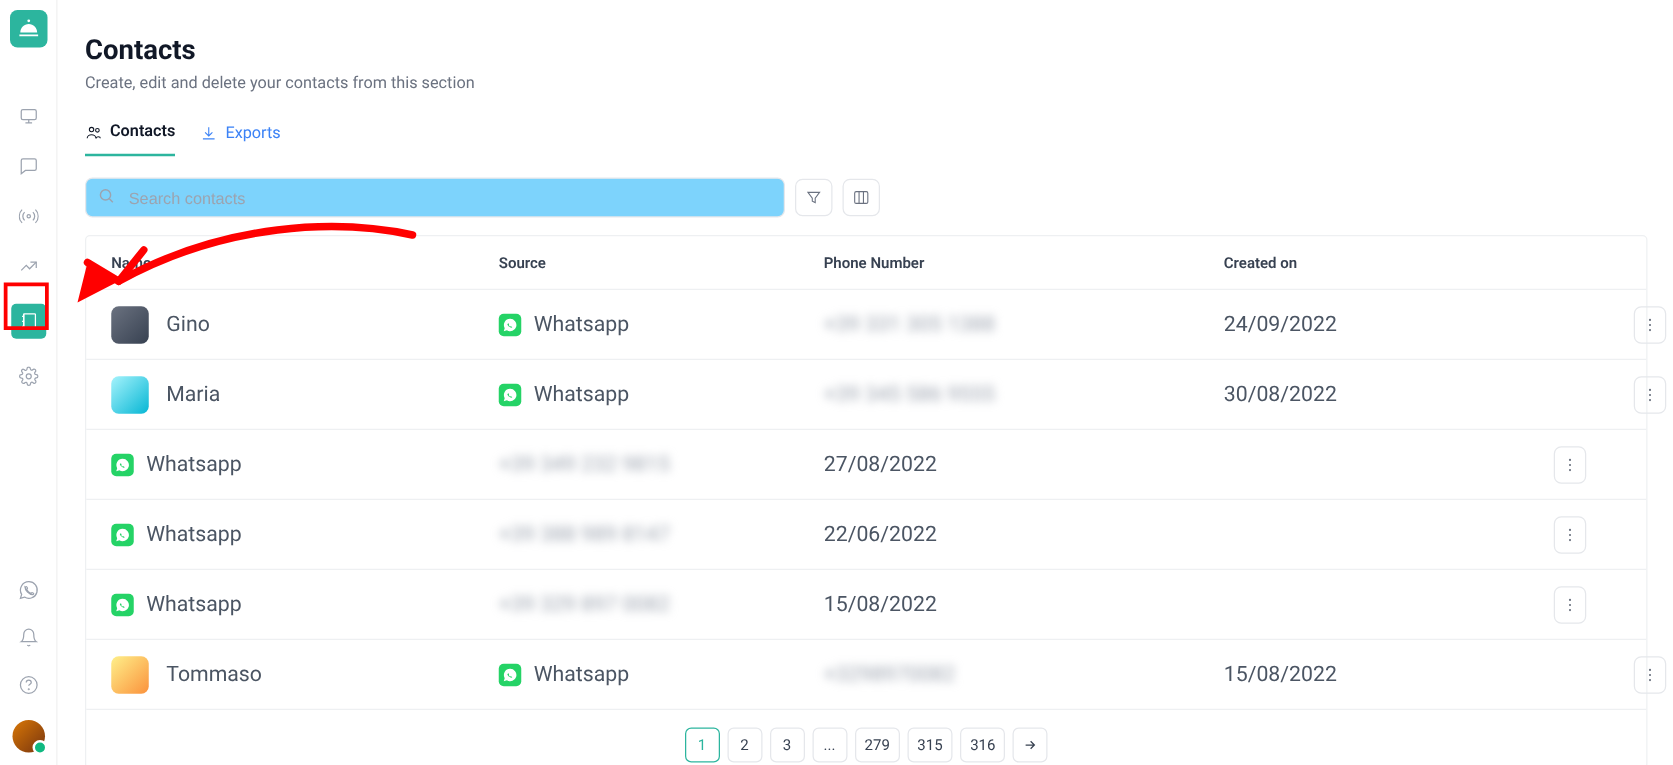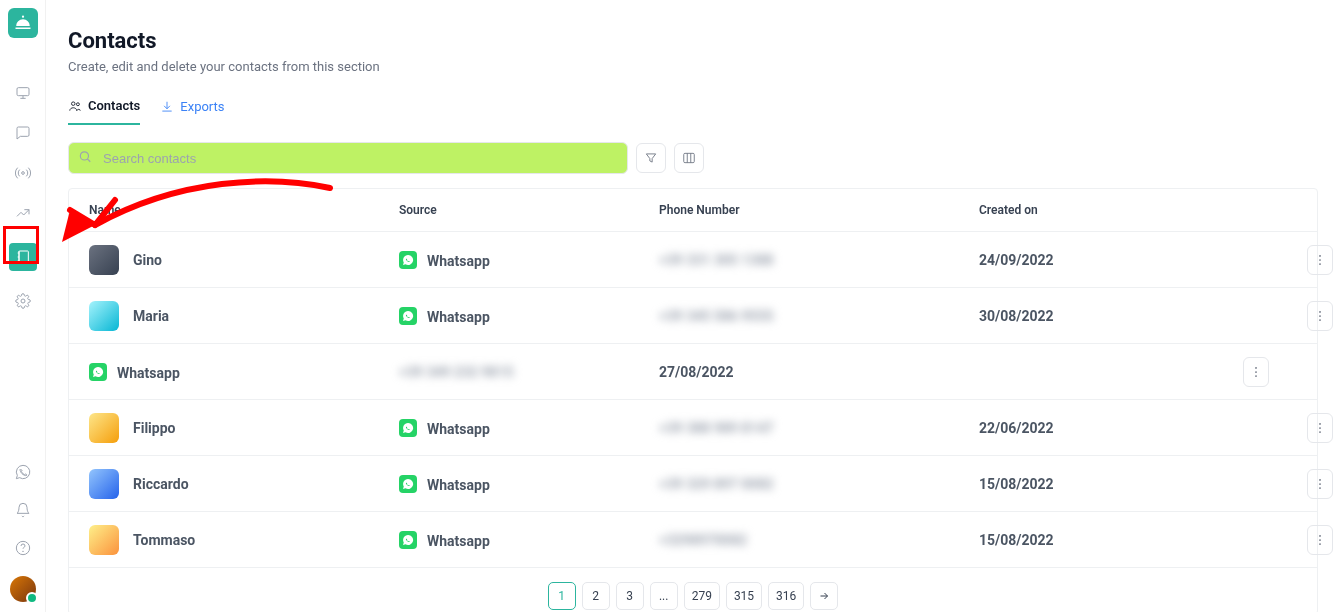--- a/index.html
+++ b/index.html
@@ -26,41 +26,41 @@
 .title { font-size: 22px; font-weight: 700; color: #111827; }
 .subtitle { font-size: 13px; color: #6b7280; margin-top: 6px; }
 
 .tabs { display: flex; gap: 20px; margin-top: 24px; border-bottom: 1px solid transparent; }
 .tab { display: flex; align-items: center; gap: 6px; padding-bottom: 10px; font-size: 13px; cursor: pointer; color: #3b82f6; }
 .tab.active { color: #111827; font-weight: 600; border-bottom: 2px solid #2cb59e; }
 .tab svg { width: 14px; height: 14px; stroke: currentColor; fill: none; stroke-width: 1.5; }
 
 .search-row { display: flex; gap: 8px; margin-top: 16px; align-items: center; }
 .search-box { position: relative; width: 560px; }
-.search-box input { width: 100%; height: 32px; background: #bef264; border: 1px solid #e5e7eb; border-radius: 6px; padding: 0 12px 0 34px; font-size: 13px; color: #374151; outline: none; }
+.search-box input { width: 100%; height: 32px; background: #7dd3fc; border: 1px solid #e5e7eb; border-radius: 6px; padding: 0 12px 0 34px; font-size: 13px; color: #374151; outline: none; }
 .search-box input::placeholder { color: #9ca3af; }
 .search-box .sicon { position: absolute; left: 10px; top: 50%; transform: translateY(-50%); color: #9ca3af; }
 .search-box .sicon svg { width: 14px; height: 14px; stroke: currentColor; fill:none; stroke-width:2; }
 .icon-btn { width: 30px; height: 30px; border: 1px solid #e5e7eb; border-radius: 6px; background: #fff; display:flex; align-items:center; justify-content:center; cursor:pointer; color:#6b7280; }
 .icon-btn svg { width: 14px; height: 14px; stroke: currentColor; fill:none; stroke-width:1.5; }
 
 
 .table-wrap { margin-top: 14px; border: 1px solid #eef0f2; border-radius: 4px; }
 .thead { display: grid; grid-template-columns: 310px 260px 320px 290px 64px; padding: 14px 20px; font-size: 12px; font-weight: 600; color: #374151; border-bottom: 1px solid #eef0f2; }
-.trow { display: grid; grid-template-columns: 310px 260px 320px 290px 64px; align-items: center; padding: 12px 20px; border-bottom: 1px solid #eef0f2; font-size: 14px; color: #4b5563; min-height: 56px; font-weight: bold; }
+.trow { display: grid; grid-template-columns: 310px 260px 320px 290px 64px; align-items: center; padding: 12px 20px; border-bottom: 1px solid #eef0f2; font-size: 17px; color: #4b5563; min-height: 56px; }
 .trow:last-child { border-bottom: none; }
 .namecell { display:flex; align-items:center; gap:14px; }
 .av { width: 30px; height: 30px; border-radius: 6px; background: #ddd; flex-shrink:0; background-size:cover; }
 .av1 { background: linear-gradient(135deg,#6b7280,#374151); }
 .av2 { background: linear-gradient(135deg,#a5f3fc,#06b6d4); }
 .av3 { background: linear-gradient(135deg,#c084fc,#7e22ce); }
 .av4 { background: linear-gradient(135deg,#fde68a,#f59e0b); }
 .av5 { background: linear-gradient(135deg,#93c5fd,#2563eb); }
 .av6 { background: linear-gradient(135deg,#fef08a,#fb923c); }
-.sourcecell { display:flex; align-items:flex-end; gap:10px; }
+.sourcecell { display:flex; align-items:center; gap:10px; }
 .wa-badge { width:18px; height:18px; background:#25d366; border-radius:4px; display:flex; align-items:center; justify-content:center; }
 .wa-badge svg { width:12px; height:12px; fill:#fff; }
 .phonecell { color:#9ca3af; filter: blur(4px); user-select:none; }
 .actions { display:flex; justify-content:flex-end; }
 .more-btn { width: 26px; height: 30px; border:1px solid #e5e7eb; border-radius:6px; display:flex; align-items:center; justify-content:center; cursor:pointer; color:#6b7280; }
 .more-btn svg { width:14px; height:14px; fill: currentColor; }
 
 
 .pagination { display:flex; gap:6px; justify-content:center; padding: 14px 0 4px; }
 .page-btn { min-width:28px; height:28px; padding: 0 7px; border:1px solid #e5e7eb; border-radius:5px; background:#fff; display:flex; align-items:center; justify-content:center; font-size:12px; color:#374151; cursor:pointer; }
@@ -268,24 +268,20 @@
             <svg viewBox="0 0 24 24">
               <circle cx="12" cy="5" r="1.5"></circle>
               <circle cx="12" cy="12" r="1.5"></circle>
               <circle cx="12" cy="19" r="1.5"></circle>
             </svg>
           </div>
         </div>
     </div>
 
     <div class="trow">
-      <div class="namecell">
-          <div class="av av4"></div>
-          <span>Filippo</span>
-        </div>
       <div class="sourcecell">
           <span class="wa-badge">
             <svg viewBox="0 0 24 24">
               <path d="M12 2a10 10 0 00-8.5 15L2 22l5-1.5A10 10 0 1012 2zm4 13c-.3.8-1.5 1.3-2.3 1.2-2-.3-4.6-2.3-5.7-4.5-.5-1 .2-2 .8-2.3.3-.2.7 0 .9.3l.7 1.2c.1.2 0 .5-.1.6l-.4.5c.5 1 1.5 2 2.6 2.5l.5-.4c.2-.2.4-.2.6-.1l1.2.7c.3.2.4.6.2.9z"></path>
             </svg>
           </span>
           <span>Whatsapp</span>
         </div>
       <div class="phonecell">+39 388 989 8147</div>
       <div>22/06/2022</div>
@@ -294,24 +290,20 @@
             <svg viewBox="0 0 24 24">
               <circle cx="12" cy="5" r="1.5"></circle>
               <circle cx="12" cy="12" r="1.5"></circle>
               <circle cx="12" cy="19" r="1.5"></circle>
             </svg>
           </div>
         </div>
     </div>
 
     <div class="trow">
-      <div class="namecell">
-          <div class="av av5"></div>
-          <span>Riccardo</span>
-        </div>
       <div class="sourcecell">
           <span class="wa-badge">
             <svg viewBox="0 0 24 24">
               <path d="M12 2a10 10 0 00-8.5 15L2 22l5-1.5A10 10 0 1012 2zm4 13c-.3.8-1.5 1.3-2.3 1.2-2-.3-4.6-2.3-5.7-4.5-.5-1 .2-2 .8-2.3.3-.2.7 0 .9.3l.7 1.2c.1.2 0 .5-.1.6l-.4.5c.5 1 1.5 2 2.6 2.5l.5-.4c.2-.2.4-.2.6-.1l1.2.7c.3.2.4.6.2.9z"></path>
             </svg>
           </span>
           <span>Whatsapp</span>
         </div>
       <div class="phonecell">+39 329 897 0082</div>
       <div>15/08/2022</div>

